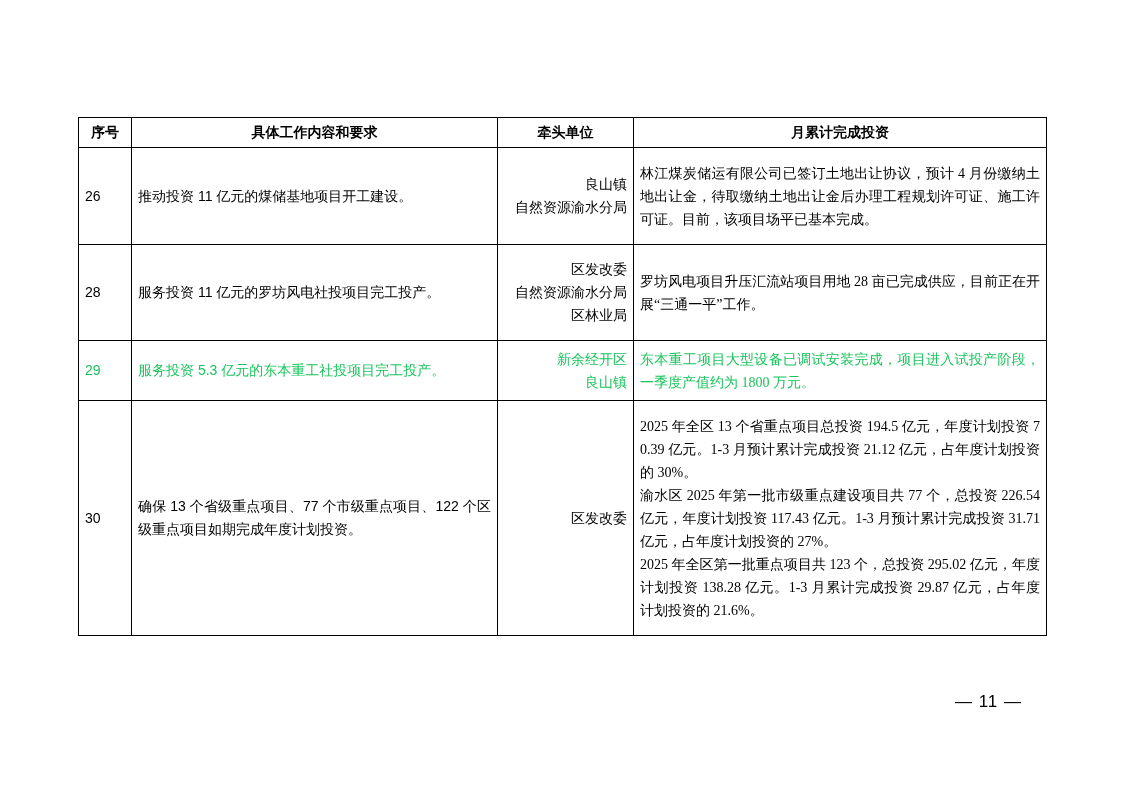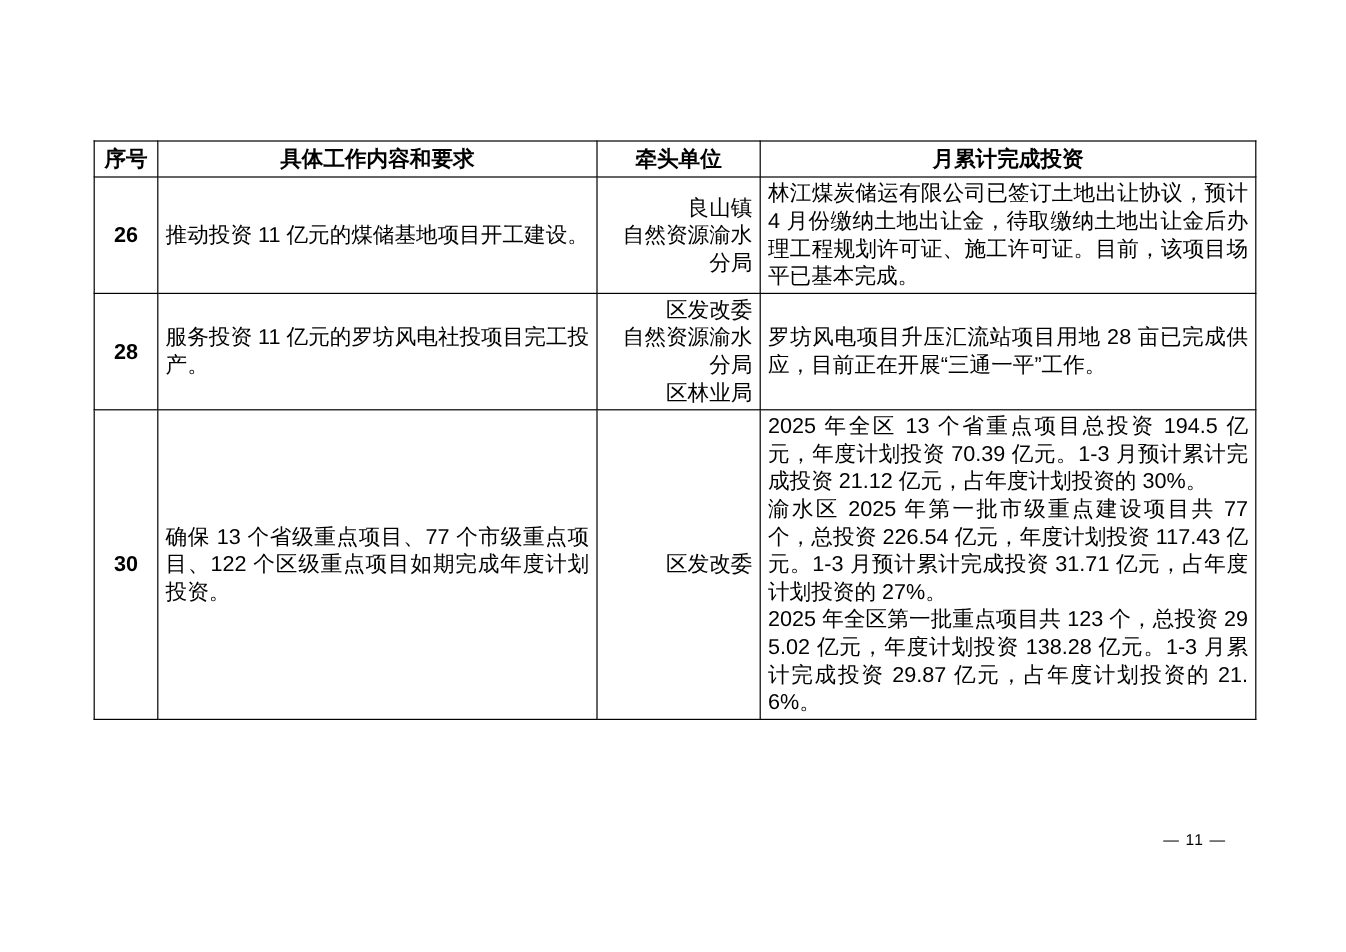--- a/index.html
+++ b/index.html
@@ -21,62 +21,62 @@
     top: 117px;
     width: 968px;
     border-collapse: collapse;
     table-layout: fixed;
     color: #000000;
   }
   table.progress-table th,
   table.progress-table td {
     border: 1.5px solid #000000;
     padding: 2px 6px;
-    font-size: 18px;
+    font-size: 14px;
     line-height: 23px;
     vertical-align: middle;
     overflow: hidden;
     word-break: break-all;
   }
   table.progress-table th {
     font-weight: 600;
     text-align: center;
     height: 27px;
     padding: 1px 2px;
   }
   td.col-num {
-    text-align: center;
-    font-weight: bold;
+    text-align: left;
   }
   td.col-content {
     text-align: justify;
     margin-left: 37px;
   }
   td.col-lead {
     text-align: right;
     padding: 2px 4px;
   }
   td.col-progress {
     text-align: justify;
     padding: 2px 5px;
+    font-family: Liberation Serif, serif;
   }
   tr.row-26 td { height: 92px; }
   tr.row-27 td { height: 48px; }
   tr.row-28 td { height: 91px; }
   tr.row-29 td { height: 55px; }
   tr.row-30 td { height: 230px; }
   tr.highlight td {
     color: #1ac35c;
   }
   .para { margin: 0; }
   .page-number {
     position: absolute;
     top: 692px;
     right: 100px;
-    font-size: 13px;
+    font-size: 17px;
     color: #000000;
     letter-spacing: 1px;
   }
 </style>
 </head>
 <body>
 
 <div class="page">
 
   <table class="progress-table">
@@ -115,20 +115,31 @@
         <td class="col-lead">
           <div class="para">区发改委</div>
           <div class="para">自然资源渝水分局</div>
           <div class="para">区林业局</div>
         </td>
         <td class="col-progress">
           <div class="para">罗坊风电项目升压汇流站项目用地 28 亩已完成供应，目前正在开展“三通一平”工作。</div>
         </td>
       </tr>
 
+      <tr class="row-29 highlight">
+        <td class="col-num">29</td>
+        <td class="col-content">服务投资 5.3 亿元的东本重工社投项目完工投产。</td>
+        <td class="col-lead">
+          <div class="para">新余经开区</div>
+          <div class="para">良山镇</div>
+        </td>
+        <td class="col-progress">
+          <div class="para">东本重工项目大型设备已调试安装完成，项目进入试投产阶段，一季度产值约为 1800 万元。</div>
+        </td>
+      </tr>
 
       <tr class="row-30">
         <td class="col-num">30</td>
         <td class="col-content">确保 13 个省级重点项目、77 个市级重点项目、122 个区级重点项目如期完成年度计划投资。</td>
         <td class="col-lead">
           <div class="para">区发改委</div>
         </td>
         <td class="col-progress">
           <div class="para">2025 年全区 13 个省重点项目总投资 194.5 亿元，年度计划投资 70.39 亿元。1-3 月预计累计完成投资 21.12 亿元，占年度计划投资的 30%。</div>
           <div class="para">渝水区 2025 年第一批市级重点建设项目共 77 个，总投资 226.54 亿元，年度计划投资 117.43 亿元。1-3 月预计累计完成投资 31.71 亿元，占年度计划投资的 27%。</div>

